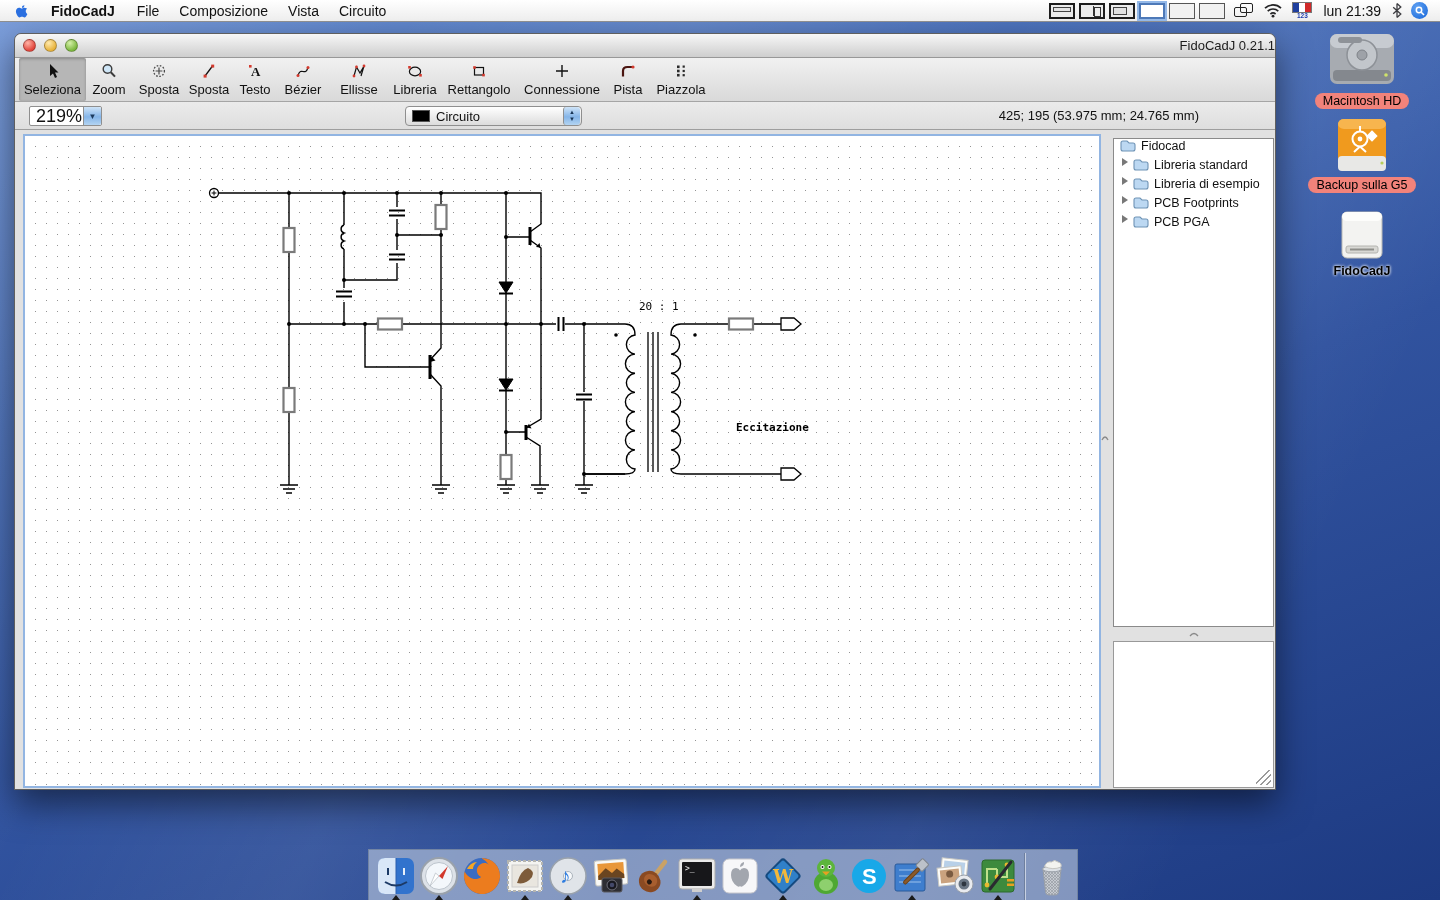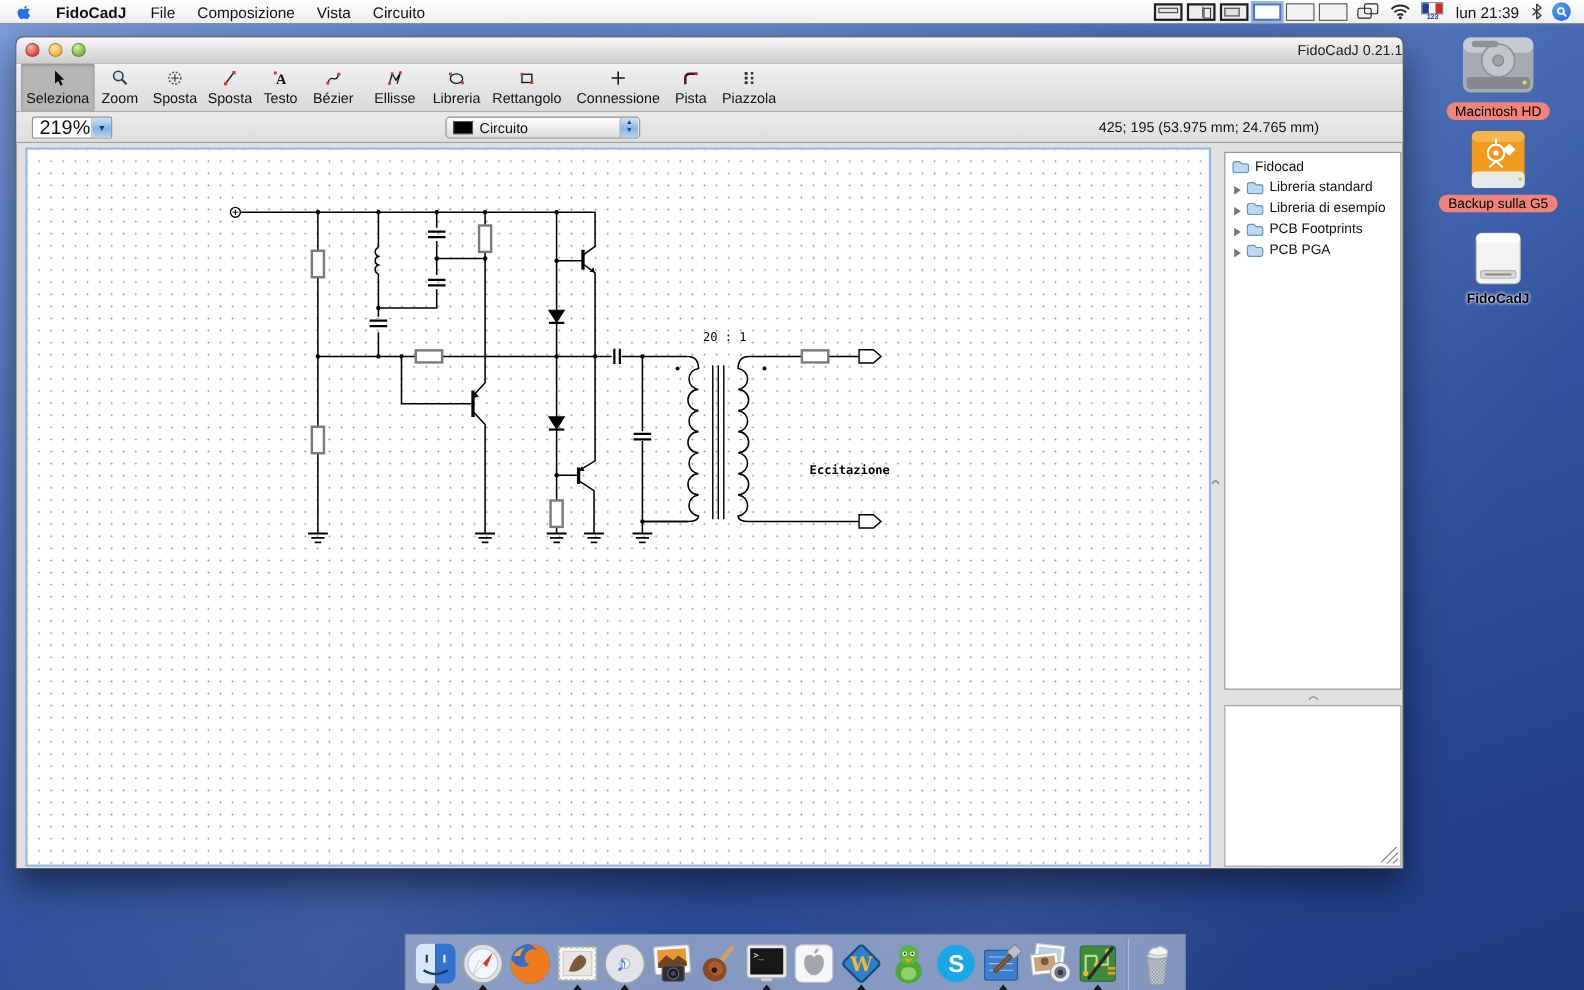--- a/index.html
+++ b/index.html
@@ -65,21 +65,21 @@
   .layerlabel{flex:1;font-size:13px;color:#111}
   .stepper{width:17px;height:18px;margin-right:1px;border-radius:3px;background:linear-gradient(#cfe4f8,#85b5e8 55%,#b3d4f2);border-left:1px solid #8f8f8f;display:flex;flex-direction:column;align-items:center;justify-content:center;font-size:6px;color:#163354;line-height:1.1}
   .coords{position:absolute;right:76px;top:6px;font-size:13px;color:#111}
 
   
   .canvas{position:absolute;left:8px;top:100px;width:1078px;height:654px;border:2px solid #92b5e2;background:#fff;background-image:radial-gradient(circle,#949494 0 0.8px,rgba(0,0,0,0) 0.9px);background-size:11px 11px;background-position:5px 5px;overflow:hidden}
   .canvas svg{position:absolute;left:0;top:0}
 
   
   .treepanel{position:absolute;left:1098px;top:104px;width:161px;height:489px;background:#fff;border:1px solid #8a8a8a;overflow:hidden}
-  .trow{display:flex;align-items:flex-end;height:19px;font-size:12.5px;color:#111}
+  .trow{display:flex;align-items:flex-start;height:19px;font-size:12.5px;color:#111}
   .disc{width:0;height:0;border-left:6px solid #787878;border-top:4.5px solid transparent;border-bottom:4.5px solid transparent;margin:0 5px 0 8px}
   .tfolder{margin-right:5px;display:flex;align-items:center}
   .split-handle{position:absolute;display:flex;align-items:center;justify-content:center}
   .previewpanel{position:absolute;left:1098px;top:607px;width:161px;height:147px;background:#fff;border:1px solid #999}
   .grip{position:absolute;right:2px;bottom:2px;width:15px;height:15px;background:
     linear-gradient(135deg, rgba(0,0,0,0) 42%, #9a9a9a 42%, #9a9a9a 48%, #fff 48%, #fff 54%, rgba(0,0,0,0) 54%),
     linear-gradient(135deg, rgba(0,0,0,0) 62%, #9a9a9a 62%, #9a9a9a 68%, #fff 68%, #fff 74%, rgba(0,0,0,0) 74%),
     linear-gradient(135deg, rgba(0,0,0,0) 82%, #9a9a9a 82%, #9a9a9a 88%, #fff 88%, #fff 94%, rgba(0,0,0,0) 94%)}
 
   

